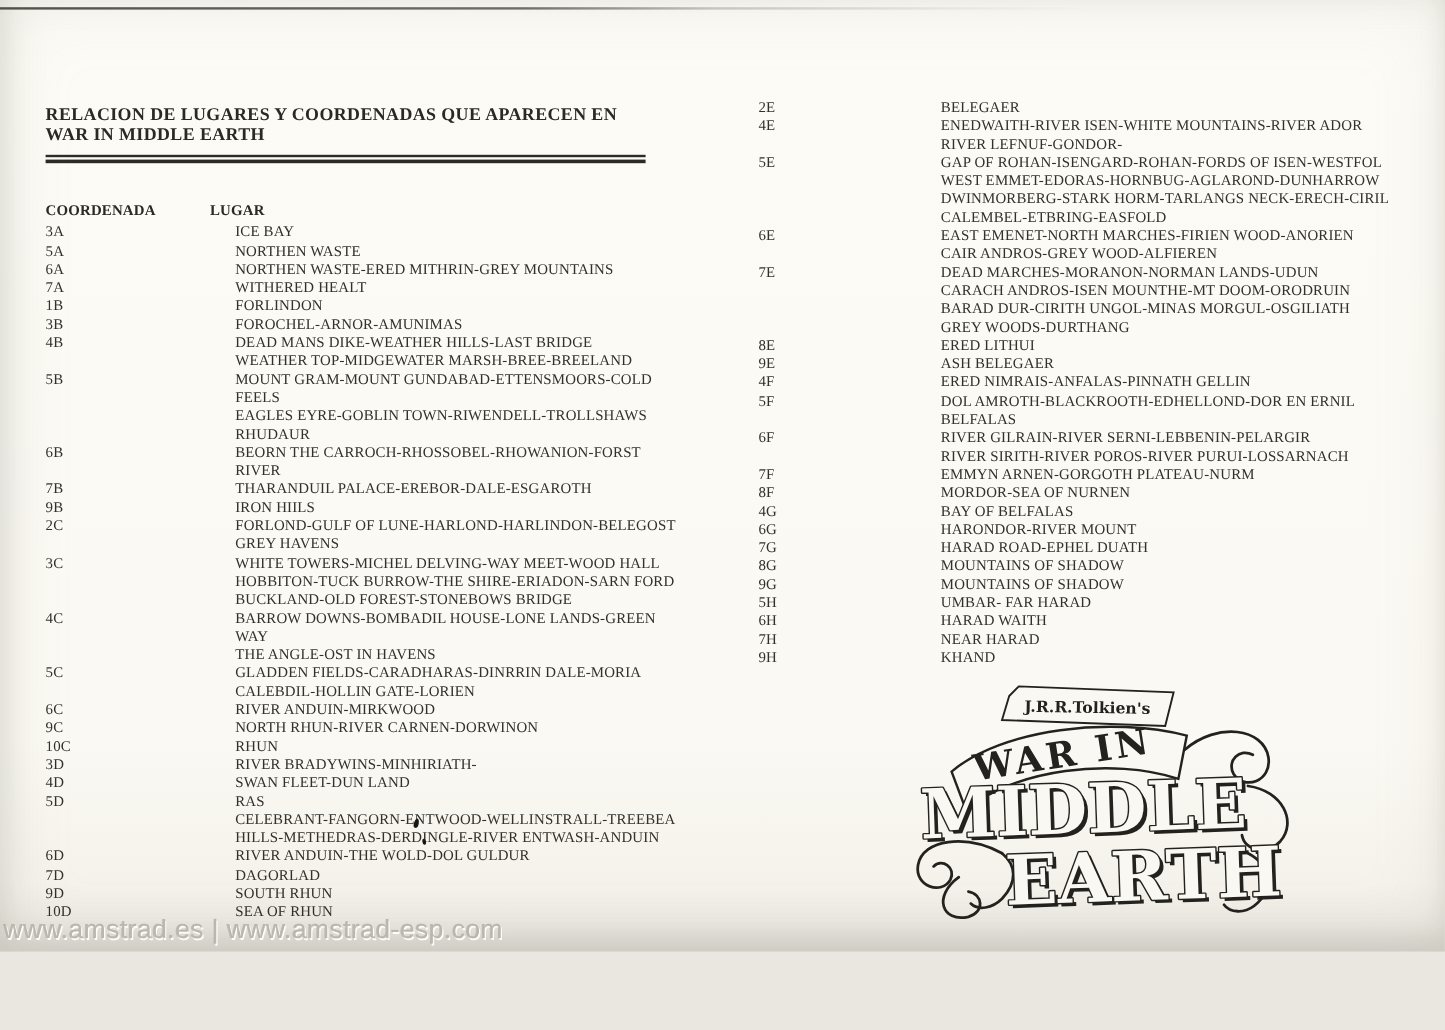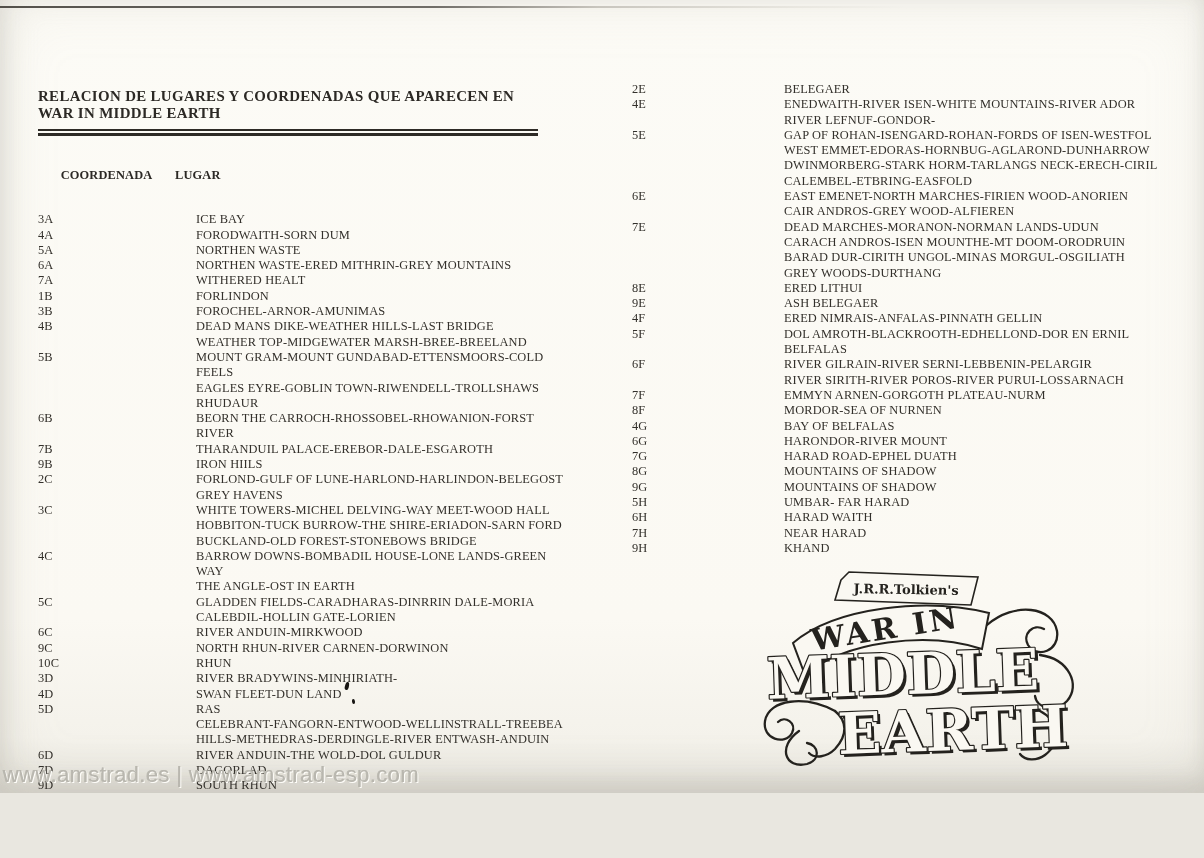--- a/index.html
+++ b/index.html
@@ -21,21 +21,21 @@
   .speck-2 { left:352px; top:699px; width:3px; height:5px;
     border-radius:50%; transform:rotate(-10deg); }
   
   .col { position:absolute; font-size:12.4px; line-height:15.3px; letter-spacing:.15px; }
   .col-left  { left:38px;  top:88px; width:516px; }
   .col-right { left:632px; top:82px; width:548px; }
   .doc-title { margin:0 0 7px 0; font-weight:bold; font-size:14.9px;
     line-height:17px; letter-spacing:.35px; color:#2c2925; }
   .title-rule { width:500px; height:2px; border-top:2px solid #2e2b26;
     border-bottom:3px solid #2e2b26; margin-bottom:32px; }
-  .headers { display:flex; font-weight:bold; margin-bottom:29px; color:#2c2925;text-align:center; }
+  .headers { display:flex; font-weight:bold; margin-bottom:3px; color:#2c2925; }
   .headers .hcoord { width:137px; flex:none; }
   .entry { display:flex;gap:21px; }
   .entry .coord { width:137px; flex:none; }
   .col-right .entry .coord { width:131px; }
   .place .pl { white-space:nowrap; }
   
   .logo { position:absolute; left:735px; top:563px; width:430px; height:215px; }
   .logo svg { display:block; }
   .logo-text { font-family:"DejaVu Serif",serif; font-weight:bold; }
   .ornate-shadow { fill:#24221e; font-family:"DejaVu Serif",serif; font-weight:bold; }
@@ -64,26 +64,20 @@
       <span class="hplace">LUGAR</span>
     </div>
     <div id="left-entries">
         <div class="entry">
           <div class="coord">3A</div>
           <div class="place">
             <div class="pl">ICE BAY</div>
           </div>
         </div>
         <div class="entry">
-          <div class="coord">4A</div>
-          <div class="place">
-            <div class="pl">FORODWAITH-SORN DUM</div>
-          </div>
-        </div>
-        <div class="entry">
           <div class="coord">5A</div>
           <div class="place">
             <div class="pl">NORTHEN WASTE</div>
           </div>
         </div>
         <div class="entry">
           <div class="coord">6A</div>
           <div class="place">
             <div class="pl">NORTHEN WASTE-ERED MITHRIN-GREY MOUNTAINS</div>
           </div>
@@ -154,21 +148,21 @@
             <div class="pl">WHITE TOWERS-MICHEL DELVING-WAY MEET-WOOD HALL</div>
             <div class="pl">HOBBITON-TUCK BURROW-THE SHIRE-ERIADON-SARN FORD</div>
             <div class="pl">BUCKLAND-OLD FOREST-STONEBOWS BRIDGE</div>
           </div>
         </div>
         <div class="entry">
           <div class="coord">4C</div>
           <div class="place">
             <div class="pl">BARROW DOWNS-BOMBADIL HOUSE-LONE LANDS-GREEN</div>
             <div class="pl">WAY</div>
-            <div class="pl">THE ANGLE-OST IN EARTH</div>
+            <div class="pl">THE ANGLE-OST IN HAVENS</div>
           </div>
         </div>
         <div class="entry">
           <div class="coord">5C</div>
           <div class="place">
             <div class="pl">GLADDEN FIELDS-CARADHARAS-DINRRIN DALE-MORIA</div>
             <div class="pl">CALEBDIL-HOLLIN GATE-LORIEN</div>
           </div>
         </div>
         <div class="entry">

